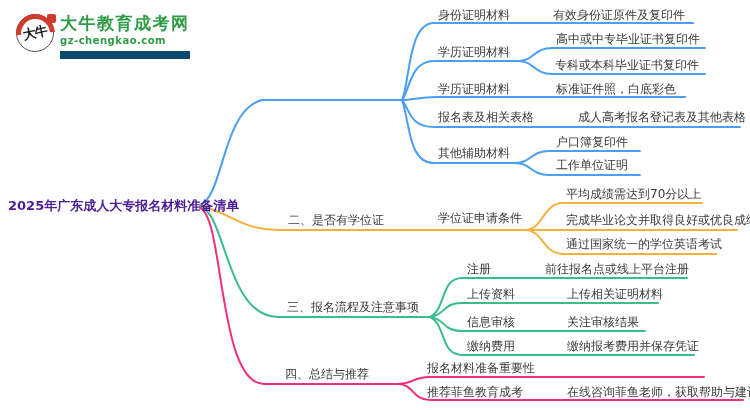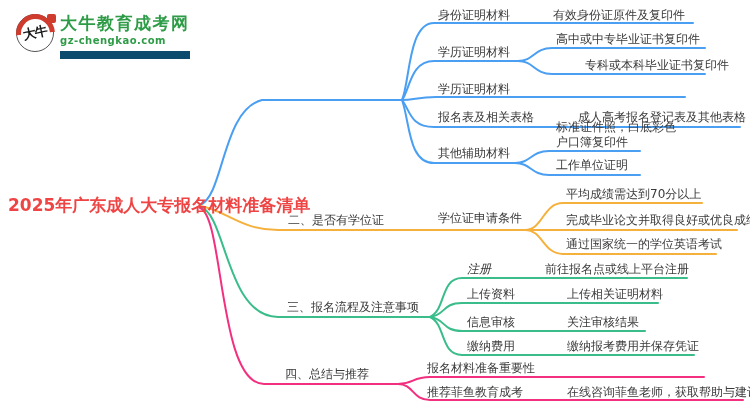--- a/index.html
+++ b/index.html
@@ -5,21 +5,21 @@
   html,body{margin:0;padding:0;background:#fff;}
   #canvas{
     position:relative;width:750px;height:410px;background:#ffffff;overflow:hidden;
     font-family:"DejaVu Sans","Liberation Sans",sans-serif;
   }
   #edges{position:absolute;left:0;top:0;width:750px;height:410px;}
   .lbl{
     position:absolute;font-size:12px;line-height:13px;color:#3a3a3a;
     white-space:nowrap;letter-spacing:0px;
   }
-  .root-lbl{font-size:17px;font-weight:bold;color:#ef4444;}
+  .root-lbl{font-size:13px;font-weight:bold;color:#4c1d95;}
   .branch-lbl{color:#3a3a3a;}
   
   .logo{position:absolute;left:16px;top:14px;display:flex;align-items:flex-start;}
   .logo-badge{
     position:relative;width:38px;height:38px;border-radius:50%;
     background:#fff;border:1.5px solid #555;box-sizing:border-box;
     display:flex;align-items:center;justify-content:center;
   }
   .badge-arc{
     position:absolute;inset:-1.5px;border-radius:50%;box-sizing:border-box;
@@ -91,37 +91,37 @@
       <div class="logo-domain">gz-chengkao.com</div>
     </div>
   </div>
 
   <div class="lbl root-lbl" style="left:8px;top:199px;">2025年广东成人大专报名材料准备清单</div>
 
   <div class="lbl" style="left:438px;top:9px;">身份证明材料</div>
   <div class="lbl" style="left:553px;top:9px;">有效身份证原件及复印件</div>
   <div class="lbl" style="left:438px;top:46px;">学历证明材料</div>
   <div class="lbl" style="left:556px;top:33px;">高中或中专毕业证书复印件</div>
-  <div class="lbl" style="left:585px;top:59px;">专科或本科毕业证书复印件</div>
+  <div class="lbl" style="left:555px;top:59px;">专科或本科毕业证书复印件</div>
   <div class="lbl" style="left:438px;top:83px;">学历证明材料</div>
-  <div class="lbl" style="left:556px;top:83px;margin-top:38px;">标准证件照，白底彩色</div>
+  <div class="lbl" style="left:556px;top:83px;">标准证件照，白底彩色</div>
   <div class="lbl" style="left:438px;top:111px;">报名表及相关表格</div>
   <div class="lbl" style="left:578px;top:111px;">成人高考报名登记表及其他表格</div>
   <div class="lbl" style="left:438px;top:147px;">其他辅助材料</div>
   <div class="lbl" style="left:556px;top:136px;">户口簿复印件</div>
   <div class="lbl" style="left:556px;top:159px;">工作单位证明</div>
 
   <div class="lbl branch-lbl" style="left:288px;top:214px;">二、是否有学位证</div>
   <div class="lbl" style="left:438px;top:212px;">学位证申请条件</div>
   <div class="lbl" style="left:566px;top:188px;">平均成绩需达到70分以上</div>
   <div class="lbl" style="left:566px;top:214px;">完成毕业论文并取得良好或优良成绩</div>
   <div class="lbl" style="left:566px;top:238px;">通过国家统一的学位英语考试</div>
 
   <div class="lbl branch-lbl" style="left:287px;top:301px;">三、报名流程及注意事项</div>
-  <div class="lbl" style="left:467px;top:263px;font-style:italic;">注册</div>
+  <div class="lbl" style="left:467px;top:263px;">注册</div>
   <div class="lbl" style="left:545px;top:263px;">前往报名点或线上平台注册</div>
   <div class="lbl" style="left:467px;top:288px;">上传资料</div>
   <div class="lbl" style="left:567px;top:288px;">上传相关证明材料</div>
   <div class="lbl" style="left:467px;top:316px;">信息审核</div>
   <div class="lbl" style="left:567px;top:316px;text-align:right;">关注审核结果</div>
   <div class="lbl" style="left:467px;top:340px;">缴纳费用</div>
   <div class="lbl" style="left:567px;top:340px;">缴纳报考费用并保存凭证</div>
 
   <div class="lbl branch-lbl" style="left:285px;top:368px;">四、总结与推荐</div>
   <div class="lbl" style="left:427px;top:362px;">报名材料准备重要性</div>

